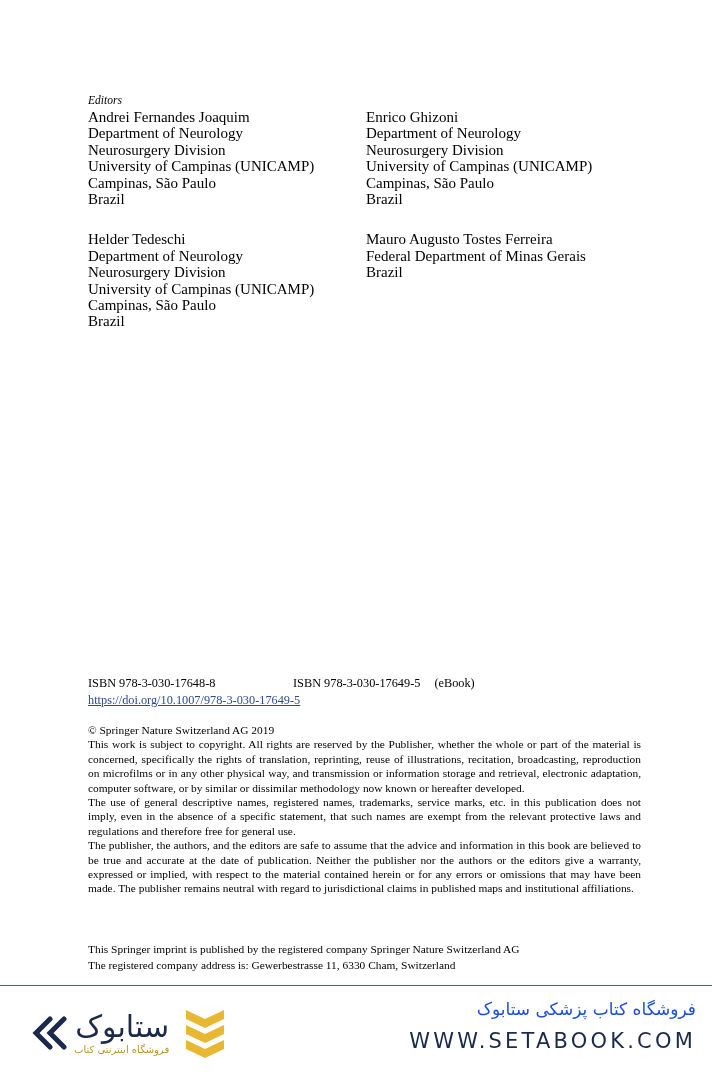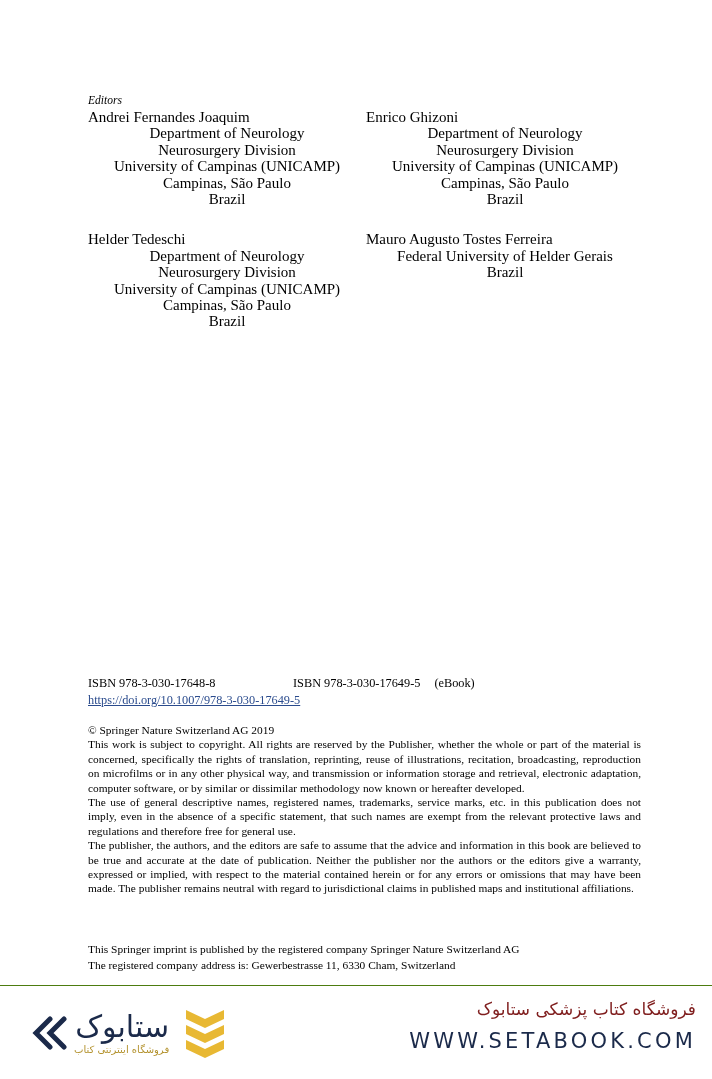--- a/index.html
+++ b/index.html
@@ -46,21 +46,20 @@
   .editor-entry {
     font-size: 15px;
     line-height: 16.4px;
     margin-bottom: 24px;
   }
   .editor-entry .nm {
     display: block;
   }
   .editor-entry .ln {
     display: block;
-    text-align: center;
   }
 
   
   .isbn-row {
     position: absolute;
     left: 88px;
     top: 675px;
     width: 560px;
     font-size: 12.3px;
     line-height: 16px;
@@ -175,21 +174,21 @@
   .banner-right {
     position: absolute;
     right: 16px;
     top: 10px;
     width: 430px;
     text-align: right;
   }
   .banner-fa {
     font-family: "DejaVu Sans", sans-serif;
     font-size: 17px;
-    color: #7f1d1d;
+    color: #1d4ed8;
     direction: rtl;
     line-height: 26px;
   }
   .banner-url {
     font-family: "DejaVu Sans", sans-serif;
     font-size: 21px;
     letter-spacing: 3.2px;
     color: #1b2a4a;
     line-height: 30px;
     margin-top: 4px;
@@ -230,21 +229,21 @@
           <span class="nm">Enrico Ghizoni</span>
           <span class="ln">Department of Neurology</span>
           <span class="ln">Neurosurgery Division</span>
           <span class="ln">University of Campinas (UNICAMP)</span>
           <span class="ln">Campinas, São Paulo</span>
           <span class="ln">Brazil</span>
         </div>
 
         <div class="editor-entry">
           <span class="nm">Mauro Augusto Tostes Ferreira</span>
-          <span class="ln">Federal University of Helder Gerais</span>
+          <span class="ln">Federal Department of Minas Gerais</span>
           <span class="ln">Brazil</span>
         </div>
       </div>
 
     </div>
   </div>
 
   <div class="isbn-row">
     <div class="isbn-print">ISBN 978-3-030-17648-8</div>
     <div class="isbn-ebook-wrap">

